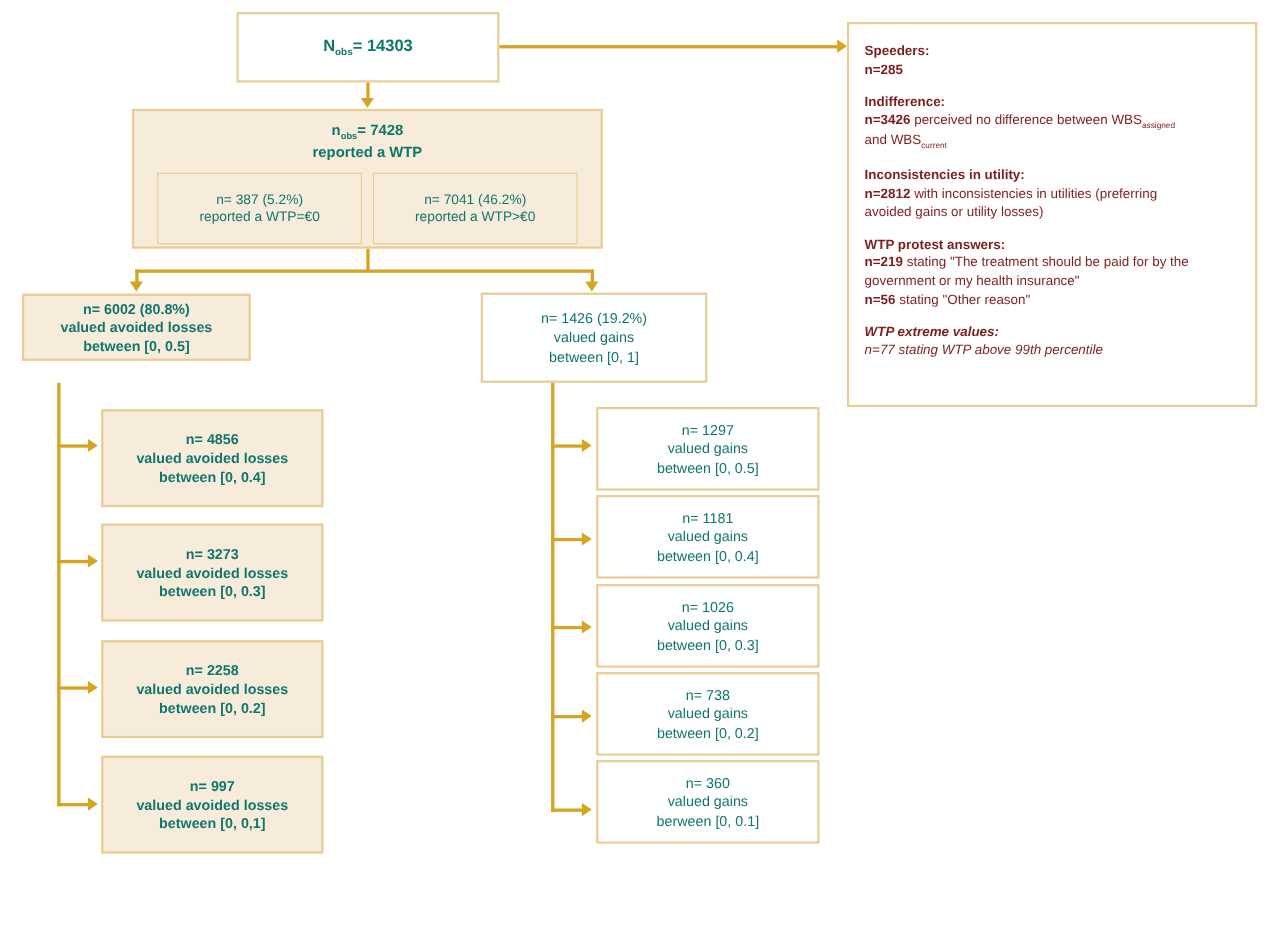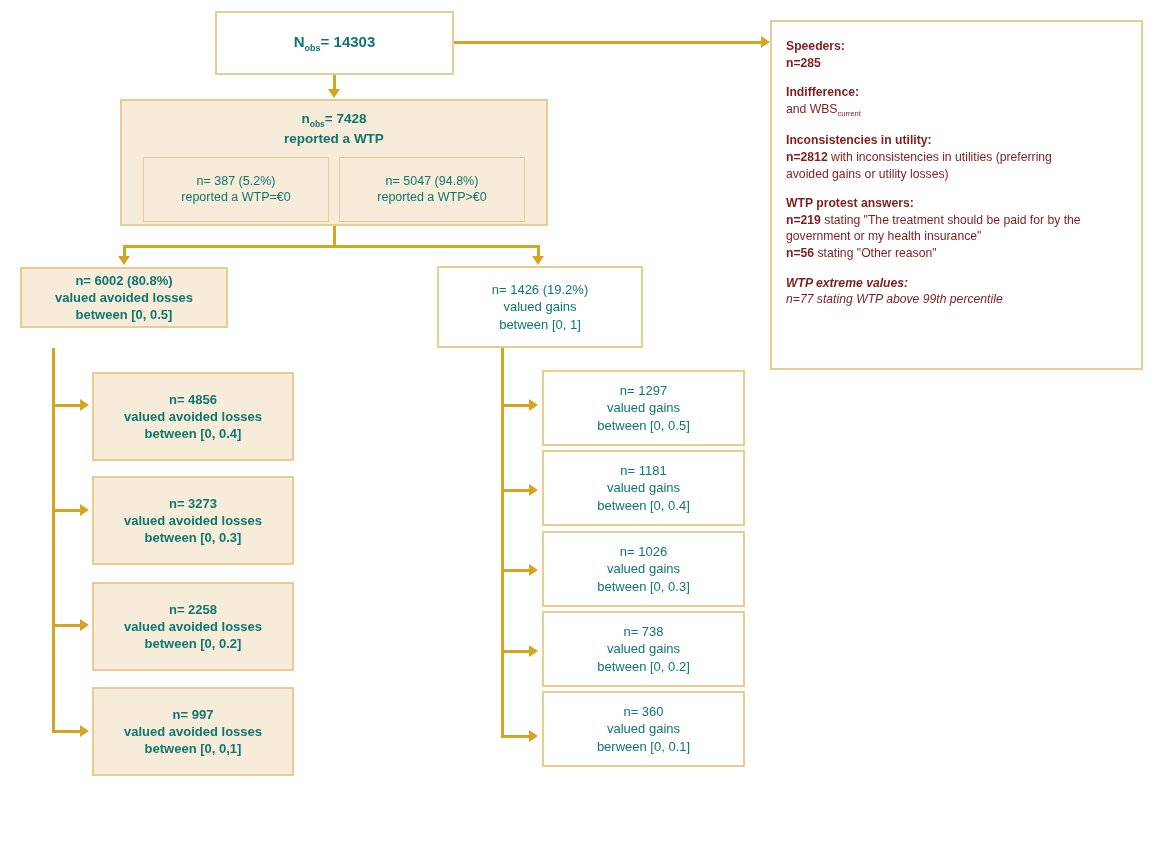--- a/index.html
+++ b/index.html
@@ -171,21 +171,21 @@
 
   <div class="box beige" id="node-wtp">
     <span class="hdr b-line"><span>n</span><sub>obs</sub><span>= 7428</span></span>
     <span class="hdr b-line">reported a WTP</span>
     <div class="subrow">
       <div class="subbox">
         <span class="b-line">n= 387 (5.2%)</span>
         <span class="b-line">reported a WTP=€0</span>
       </div>
       <div class="subbox">
-        <span class="b-line">n= 5047 (94.8%)</span>
+        <span class="b-line">n= 7041 (46.2%)</span>
         <span class="b-line">reported a WTP&gt;€0</span>
       </div>
     </div>
   </div>
 
   <div class="box beige" id="node-losses-head">
     <span class="b-line">n= 6002 (80.8%)</span>
     <span class="b-line">valued avoided losses</span>
     <span class="b-line">between [0, 0.5]</span>
   </div>
@@ -243,20 +243,21 @@
     <span class="b-line">berween [0, 0.1]</span>
   </div>
 
   <div id="panel-exclusions">
       <div class="grp">
         <div class="ttl">Speeders:</div>
         <div class="bd"><b>n=285</b></div>
       </div>
       <div class="grp">
         <div class="ttl">Indifference:</div>
+        <div class="bd"><b>n=3426</b><span> perceived no difference between WBS</span><sub>assigned</sub></div>
         <div class="bd"><span>and WBS</span><sub>current</sub></div>
       </div>
       <div class="grp">
         <div class="ttl">Inconsistencies in utility:</div>
         <div class="bd"><b>n=2812</b><span> with inconsistencies in utilities (preferring</span></div>
         <div class="bd"><span>avoided gains or utility losses)</span></div>
       </div>
       <div class="grp">
         <div class="ttl">WTP protest answers:</div>
         <div class="bd"><b>n=219</b><span> stating "The treatment should be paid for by the</span></div>

